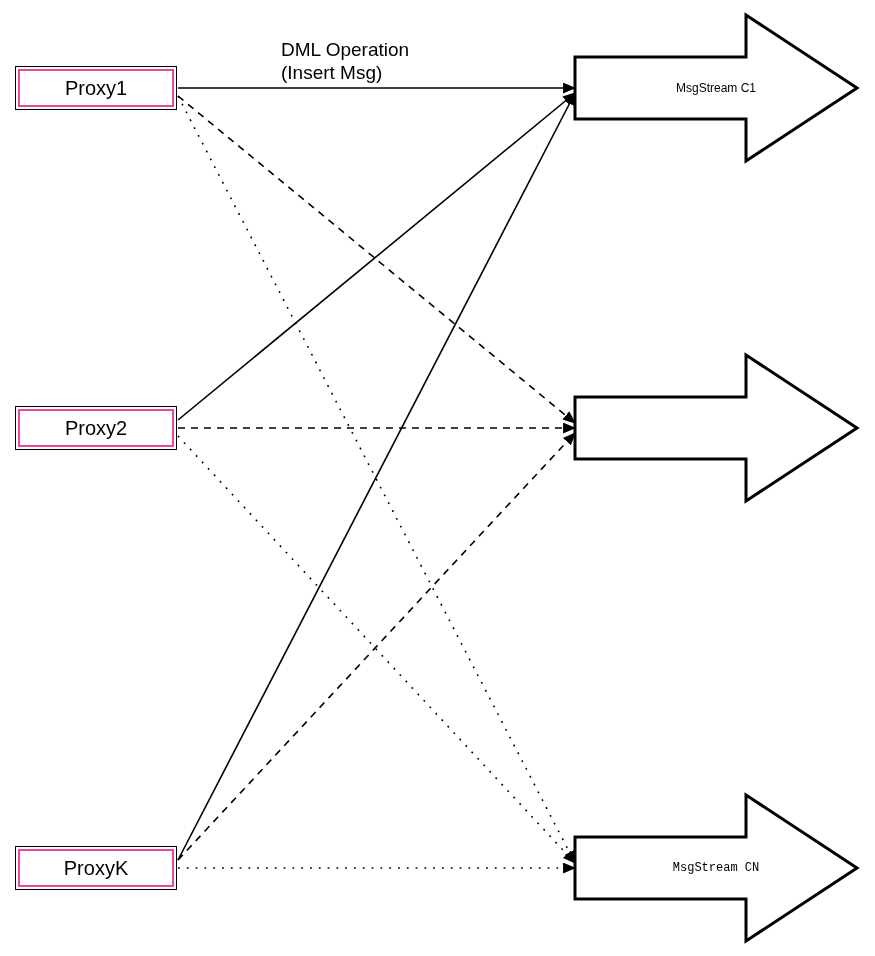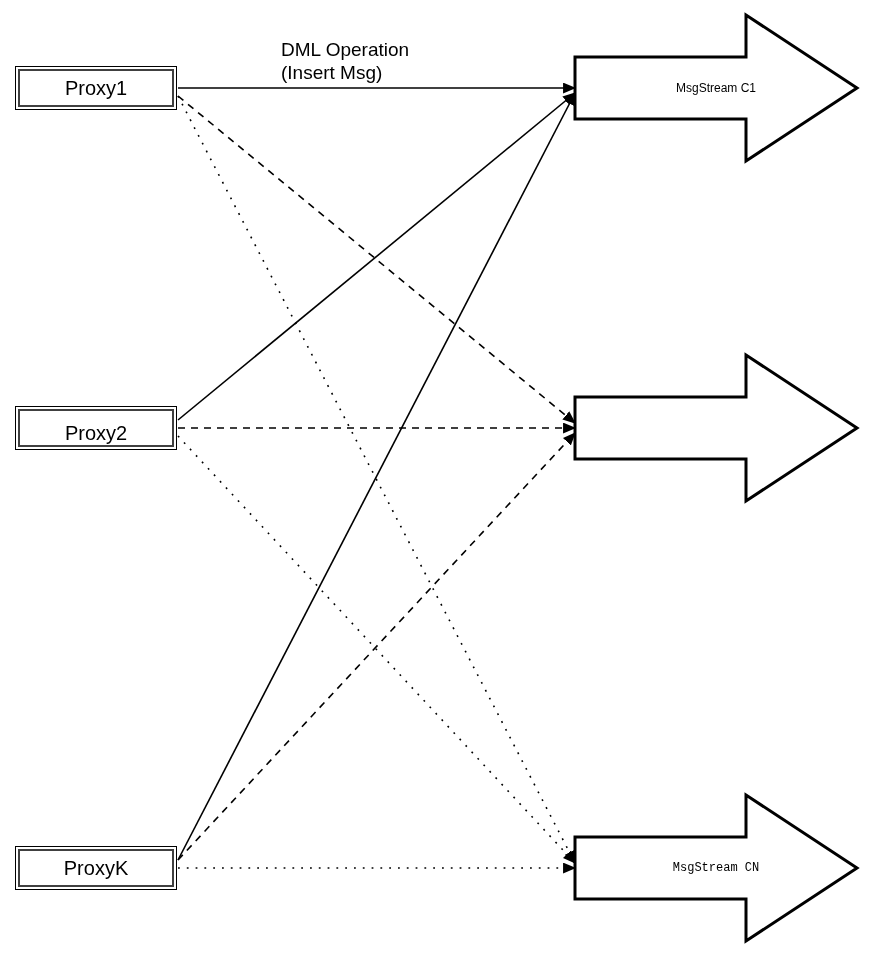--- a/index.html
+++ b/index.html
@@ -14,30 +14,30 @@
   #wires{position:absolute;left:0;top:0;width:875px;height:956px;}
   .edge{stroke:#000000;stroke-width:1.6;fill:none;}
   .edge-solid{}
   .edge-dashed{stroke-dasharray:7 6;}
   .edge-dotted{stroke-dasharray:1.8 7;}
   .block-arrow{fill:#ffffff;stroke:#000000;stroke-width:3;stroke-linejoin:miter;}
   .proxy-box{
     position:absolute;
     left:18px;width:156px;height:38px;
     background:#ffffff;
-    border:2px solid #404040;
+    border:2px solid #ec4899;
     outline:1px solid #000000;
     outline-offset:2px;
     display:flex;align-items:center;justify-content:center;
     font-size:20px;
     box-sizing:border-box;
     z-index:2;
   }
   #proxy1{top:69px;}
-  #proxy2{top:409px;align-items:flex-end;}
+  #proxy2{top:409px;}
   #proxyk{top:849px;}
   .stream-label{
     position:absolute;
     left:575px;width:282px;height:24px;
     display:flex;align-items:center;justify-content:center;
     font-size:12px;
     z-index:2;
     white-space:nowrap;
   }
   #stream-label-c1{top:76px;}

